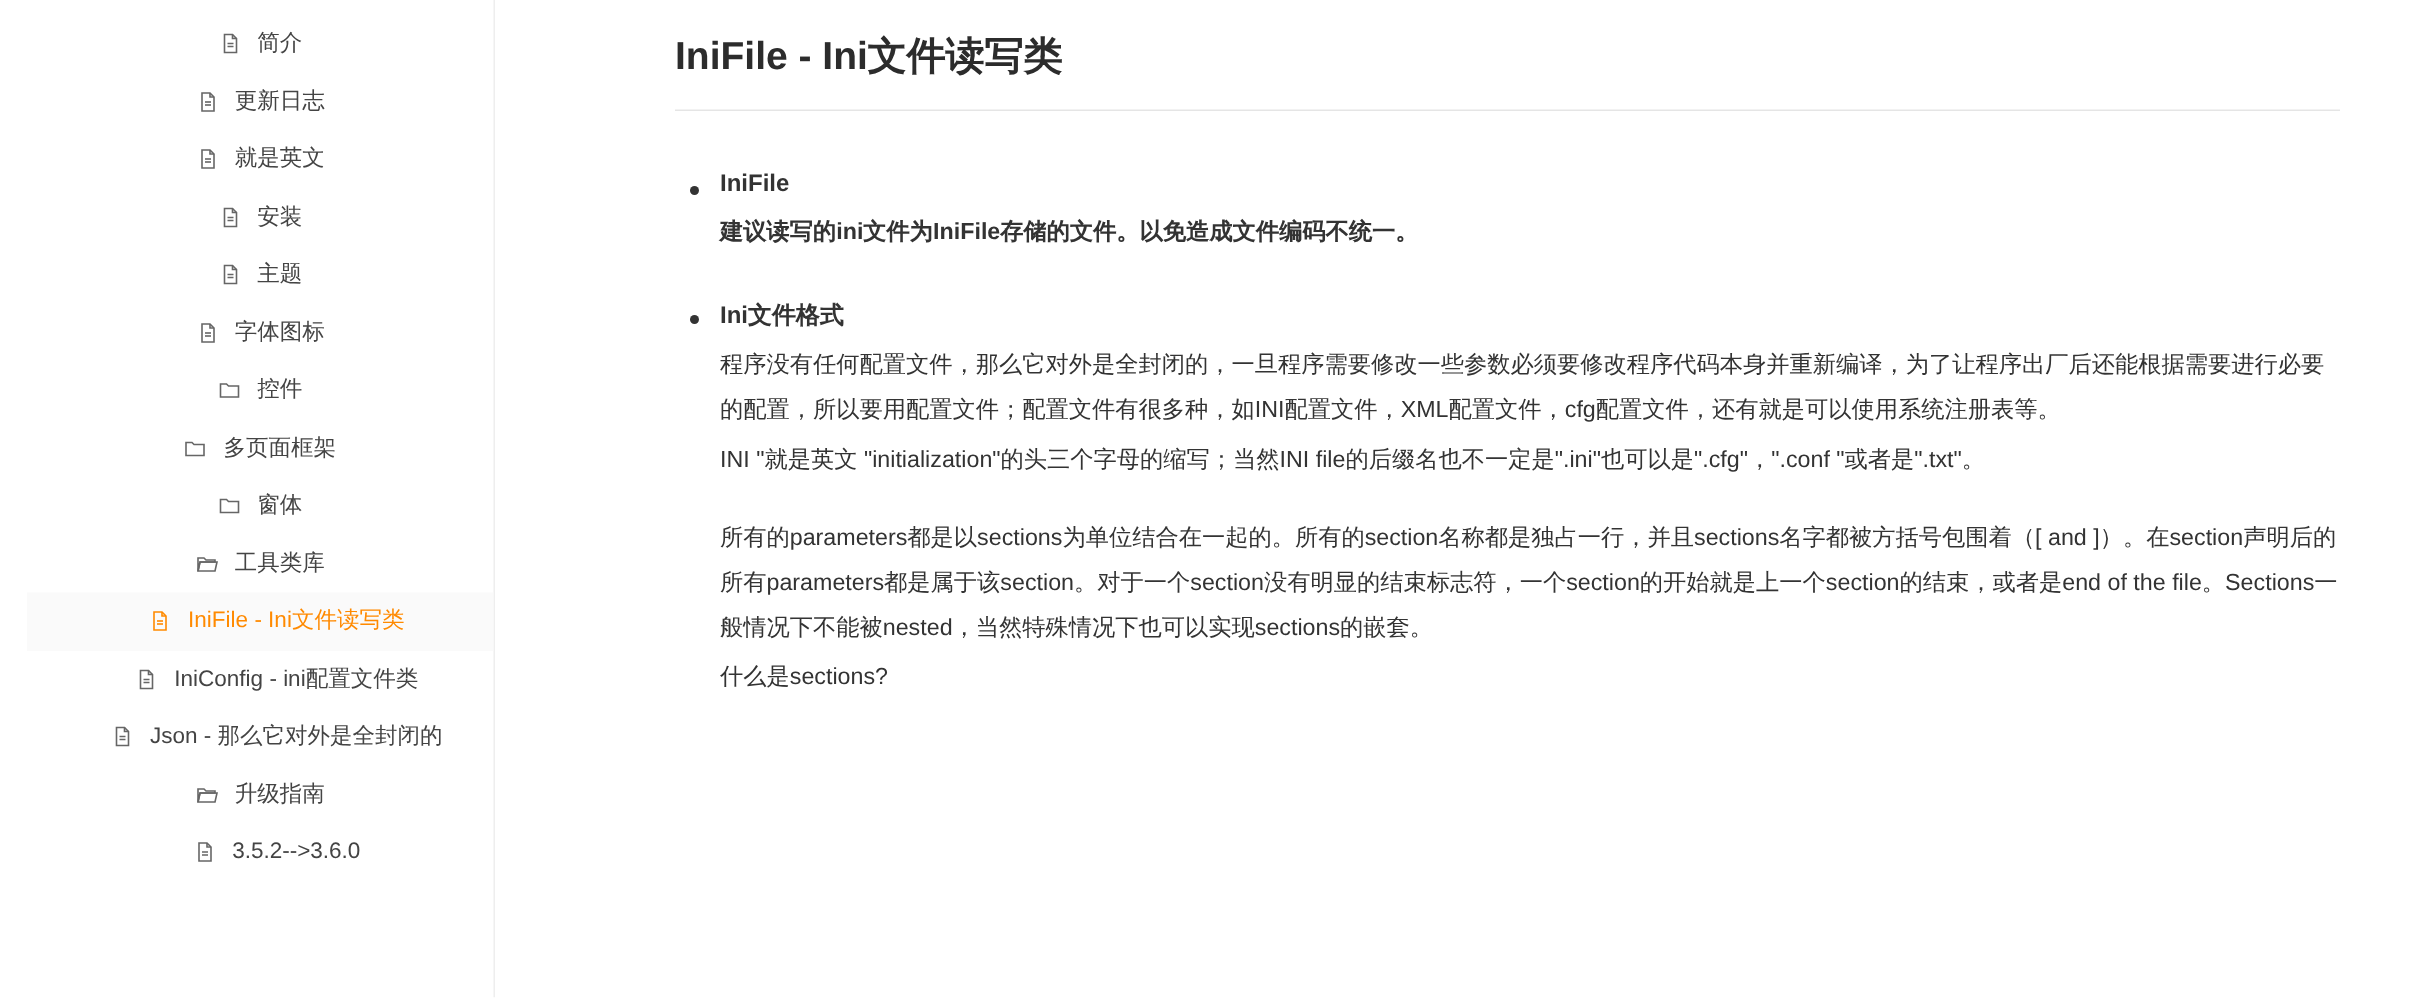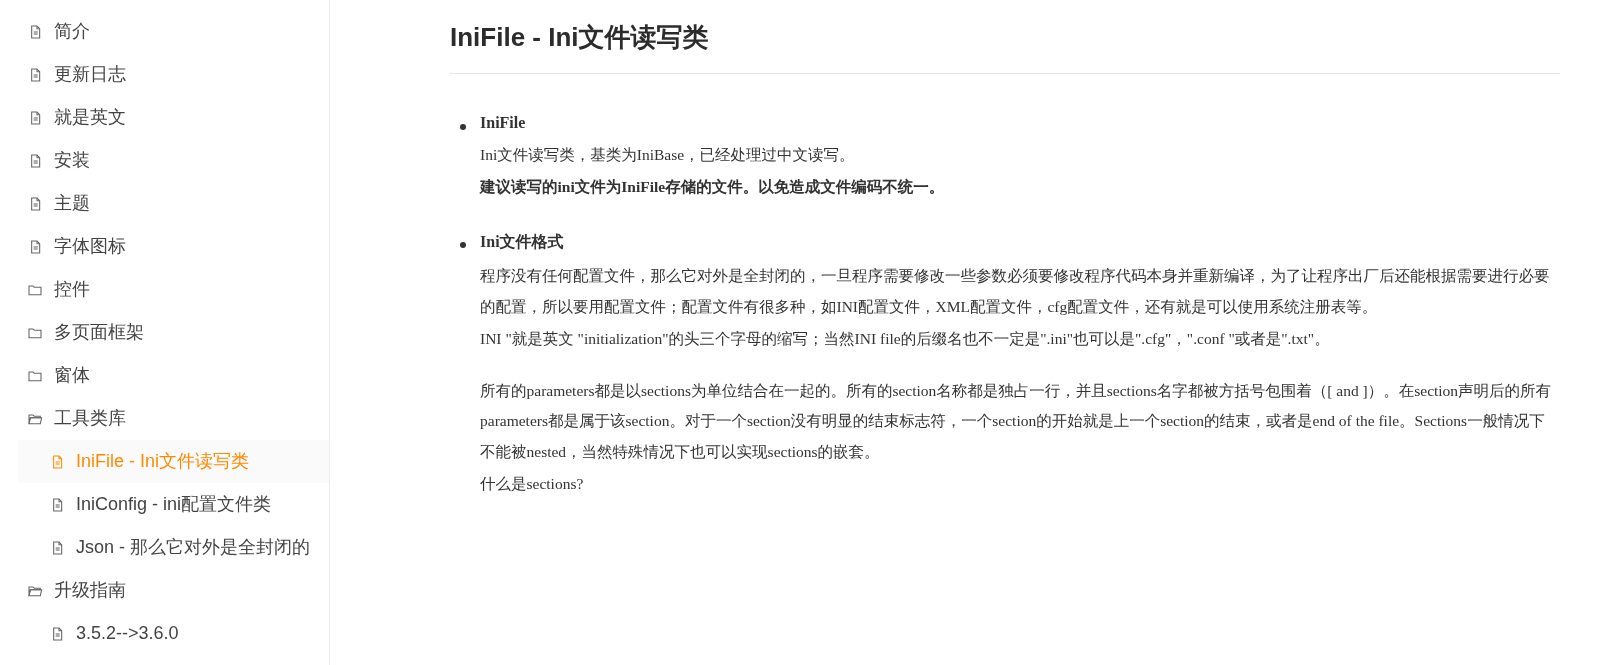--- a/index.html
+++ b/index.html
@@ -19,22 +19,23 @@
     border-right: 1px solid #eee;
     overflow-y: auto;
     flex-shrink: 0;
   }
   .nav-item {
     display: flex;
     align-items: center;
     padding: 8px 10px 8px 8px;
     color: #444;
     cursor: pointer;
-    font-size: 18px;
+    font-size: 15px;
     line-height: 1.5;
+    justify-content: center;
   }
   .nav-item.indent-1 { padding-left: 30px; }
   .nav-item.active { color: #ff8a00; background: #fafafa; }
   .nav-item .icon {
     width: 18px;
     height: 18px;
     margin-right: 10px;
     display: inline-flex;
     align-items: center;
     justify-content: center;
@@ -52,21 +53,20 @@
     font-size: 26px;
     font-weight: 700;
     color: #2c2c2c;
     padding-bottom: 18px;
     border-bottom: 1px solid #e5e5e5;
     margin-bottom: 40px;
   }
   .content ul {
     list-style: none;
     padding-left: 30px;
-    font-family: Liberation Serif, serif;
   }
   .content > ul > li {
     position: relative;
     margin-bottom: 30px;
   }
   .content > ul > li::before {
     content: "";
     position: absolute;
     left: -20px;
     top: 10px;
@@ -247,21 +247,20 @@
       <span>3.5.2--&gt;3.6.0</span>
     </div>
   </nav>
 
 <main class="main">
   <h1 class="page-title">IniFile - Ini文件读写类</h1>
   <div class="content">
     <ul>
         <li>
           <div class="li-title">IniFile</div>
-          <div class="para">Ini文件读写类，基类为IniBase，已经处理过中文读写。</div>
           <div class="para strong">建议读写的ini文件为IniFile存储的文件。以免造成文件编码不统一。</div>
         </li>
         <li>
           <div class="li-title">Ini文件格式</div>
           <div class="para">程序没有任何配置文件，那么它对外是全封闭的，一旦程序需要修改一些参数必须要修改程序代码本身并重新编译，为了让程序出厂后还能根据需要进行必要的配置，所以要用配置文件；配置文件有很多种，如INI配置文件，XML配置文件，cfg配置文件，还有就是可以使用系统注册表等。</div>
           <div class="para">INI "就是英文 "initialization"的头三个字母的缩写；当然INI file的后缀名也不一定是".ini"也可以是".cfg"，".conf "或者是".txt"。</div>
           <div class="sub-block">
             <div class="para">所有的parameters都是以sections为单位结合在一起的。所有的section名称都是独占一行，并且sections名字都被方括号包围着（[ and ]）。在section声明后的所有parameters都是属于该section。对于一个section没有明显的结束标志符，一个section的开始就是上一个section的结束，或者是end of the file。Sections一般情况下不能被nested，当然特殊情况下也可以实现sections的嵌套。</div>
             <div class="para">什么是sections?</div>
           </div>

